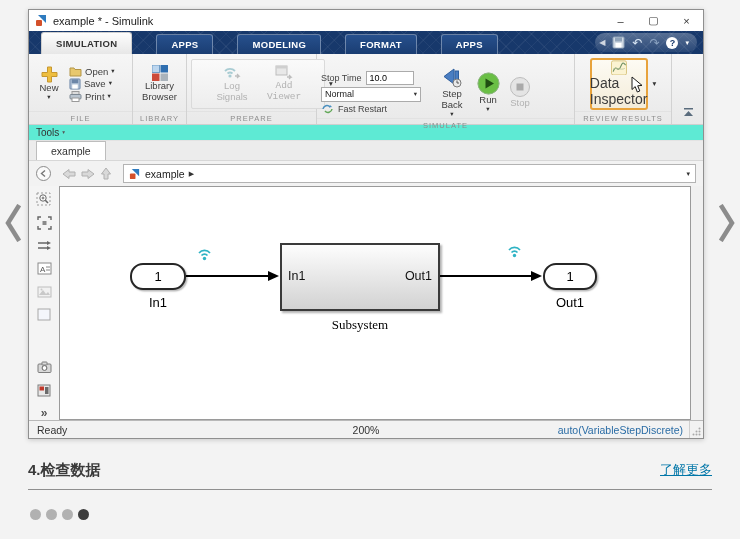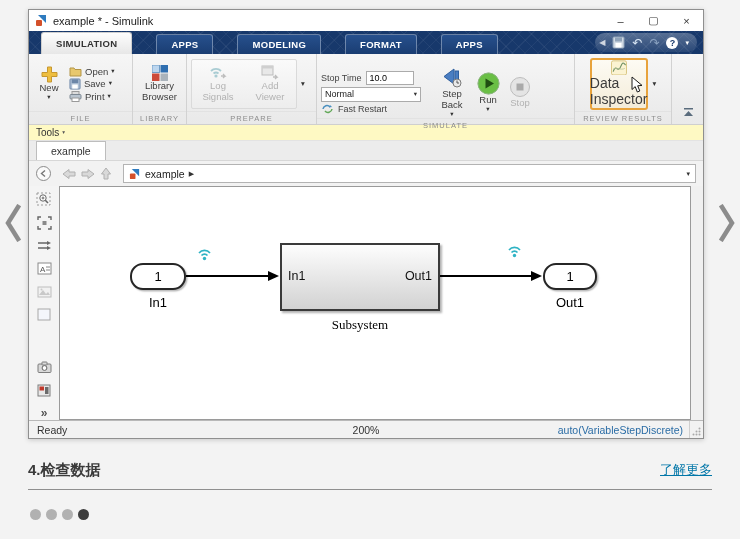--- a/index.html
+++ b/index.html
@@ -36,31 +36,31 @@
   
   .ribbon { height:71px; flex:0 0 auto; background:linear-gradient(#f6f6f6,#e9e9e9); display:flex; border-bottom:1px solid #cfcfcf; }
   .rgroup { display:flex; flex-direction:column; border-right:1px solid #d2d2d2; position:relative; }
   .rg-body { flex:1; display:flex; align-items:center; padding:2px 4px 0 4px; }
   .rg-label { height:13px; text-align:center; font-size:7.5px; letter-spacing:1px; color:#8d8d8d; line-height:13px; border-top:1px solid #e2e2e2; }
   .rbtn { display:flex; flex-direction:column; align-items:center; justify-content:center; font-size:9.5px; color:#3c3c3c; text-align:center; line-height:1.15; cursor:pointer; padding:1px 3px; border-radius:2px; }
   .rbtn.disabled { color:#b2b2b2; cursor:default; }
   .caret { font-size:6.5px; color:#333; line-height:1; }
   .filecol { display:flex; flex-direction:column; gap:1px; margin-left:2px; }
   .filerow { display:flex; align-items:center; gap:3px; font-size:9.5px; color:#3c3c3c; cursor:pointer; padding:0 2px; }
-  .prep-panel { display:flex; border:1px solid #dadada; background:linear-gradient(#fafafa,#ededed); border-radius:2px; padding:1px 0; height:50px; align-items:center; }
+  .prep-panel { display:flex; border:1px solid #dadada; background:linear-gradient(#fafafa,#ededed); border-radius:2px; padding:1px 14px; height:50px; align-items:center; }
   .sim-left { display:flex; flex-direction:column; gap:2px; width:106px; margin-right:6px; }
   .sim-row { display:flex; align-items:center; gap:4px; font-size:9px; color:#444; }
   .stop-input { width:48px; height:14px; font-size:9px; border:1px solid #ababab; background:#fff; padding:0 3px; font-family:"Liberation Sans",sans-serif; }
   .mode-select { width:100px; height:15px; border:1px solid #ababab; background:#fff; font-size:9px; color:#222; display:flex; align-items:center; padding:0 3px; justify-content:space-between; cursor:pointer; }
   .di-btn { width:58px; height:52px; border:2px solid #e8a33c; border-radius:3px; background:linear-gradient(#fdfbf4,#f4ecd8); display:flex; flex-direction:column; align-items:center; justify-content:center; font-size:14px; color:#3c3c3c; line-height:1.15; cursor:pointer; position:relative; }
   .collapse-zone { flex:1; position:relative; }
   .collapse-btn { position:absolute; right:9px; bottom:3px; cursor:pointer; }
 
   
-  .toolsrow { height:16px; flex:0 0 auto; background:#fef9c3; display:flex; align-items:center; padding-left:7px; gap:3px; border-bottom:1px solid #e3e3e3; }
+  .toolsrow { height:16px; flex:0 0 auto; background:#5eead4; display:flex; align-items:center; padding-left:7px; gap:3px; border-bottom:1px solid #e3e3e3; }
   .toolsrow span.lbl { font-size:10px; color:#333; cursor:pointer; }
   .doctabs { height:20px; flex:0 0 auto; background:#ececec; display:flex; align-items:flex-end; padding-left:7px; border-bottom:1px solid #d7d7d7; }
   .doctab { height:19px; background:#fff; border:1px solid #bdbdbd; border-bottom:none; font-size:10.5px; color:#333; display:flex; align-items:center; padding:0 14px; cursor:pointer; }
   .navrow { height:25px; flex:0 0 auto; background:#f2f2f2; display:flex; align-items:center; padding:0 7px; gap:5px; }
   .circ-btn { width:15px; height:15px; border:1px solid #8a8a8a; border-radius:50%; background:#fafafa; display:flex; align-items:center; justify-content:center; cursor:pointer; margin-right:6px; }
   .nav-arrow { cursor:default; display:flex; }
   .crumbbox { flex:1; height:19px; background:#fff; border:1px solid #b3b3b3; display:flex; align-items:center; padding:0 5px; gap:4px; margin-left:6px; cursor:pointer; }
   .crumbbox .crumb-name { font-size:10.5px; color:#222; }
   .crumbbox .crumb-arrow { font-size:7px; color:#333; }
   .crumbbox .crumb-caret { margin-left:auto; font-size:7px; color:#333; }
@@ -208,21 +208,21 @@
         <div class="prep-panel">
           <div class="rbtn disabled" style="width:52px;">
             <svg width="20" height="17" viewBox="0 0 20 17">
               <path d="M3,7 a7,7 0 0 1 10,0" fill="none" stroke="#a9ccd3" stroke-width="1.8"></path>
               <path d="M5.5,9.5 a4,4 0 0 1 5,0" fill="none" stroke="#a9ccd3" stroke-width="1.8"></path>
               <circle cx="8" cy="12" r="1.6" fill="#a9ccd3"></circle>
               <path d="M13,12 h4 l-2,-2 m2,2 l-2,2" stroke="#bdbdbd" stroke-width="1.3" fill="none"></path>
             </svg>
             <span>Log Signals</span>
           </div>
-          <div class="rbtn disabled" style="width:52px;">
+          <div class="rbtn disabled" style="width:52px;font-family:Liberation Mono, monospace;">
             <svg width="20" height="17" viewBox="0 0 20 17">
               <rect x="2" y="2" width="11" height="9" fill="#e8e8e8" stroke="#bdbdbd"></rect>
                 <rect x="2" y="2" width="11" height="2.5" fill="#cfcfcf"></rect>
               <path d="M13,13 h4 l-2,-2 m2,2 l-2,2" stroke="#bdbdbd" stroke-width="1.3" fill="none"></path>
             </svg>
             <span>Add Viewer</span>
           </div>
         </div>
         <span class="caret" style="font-size:7.5px;">▾</span>
       </div>

